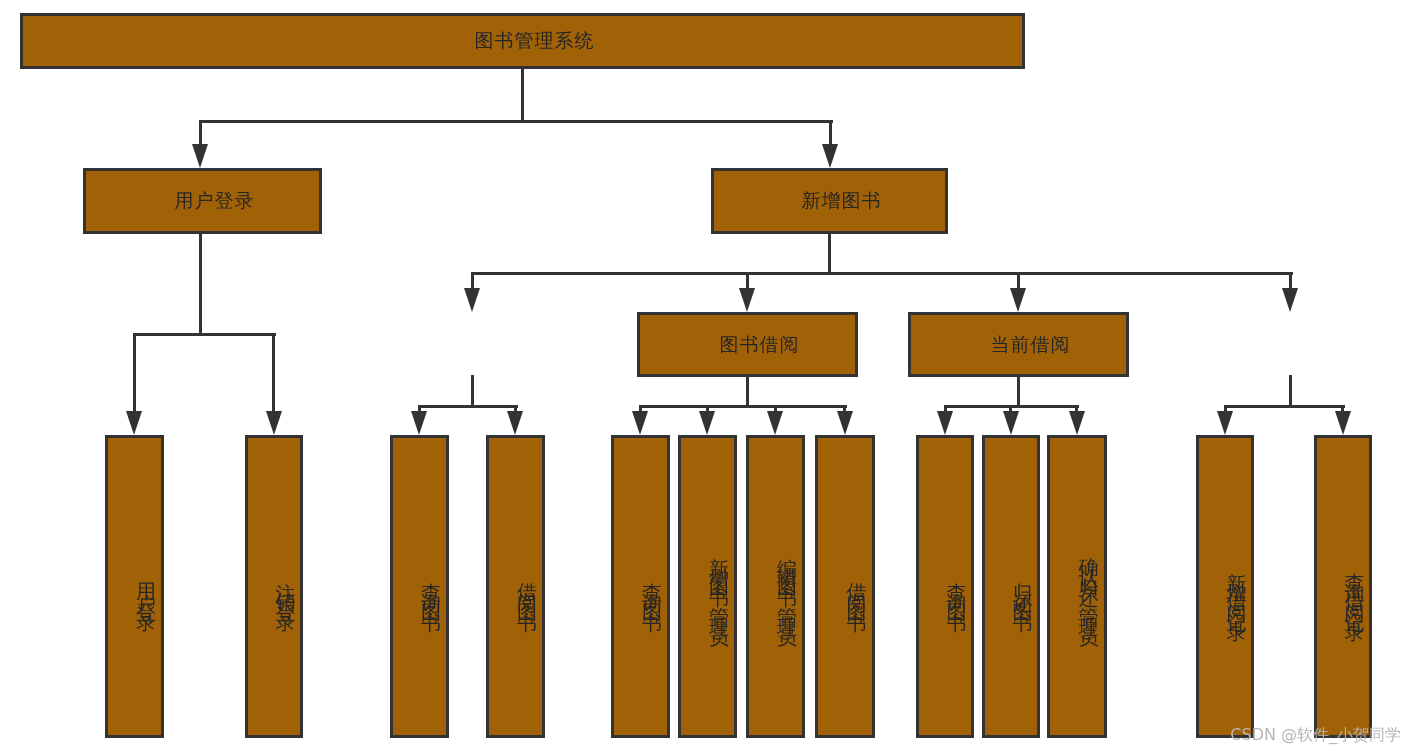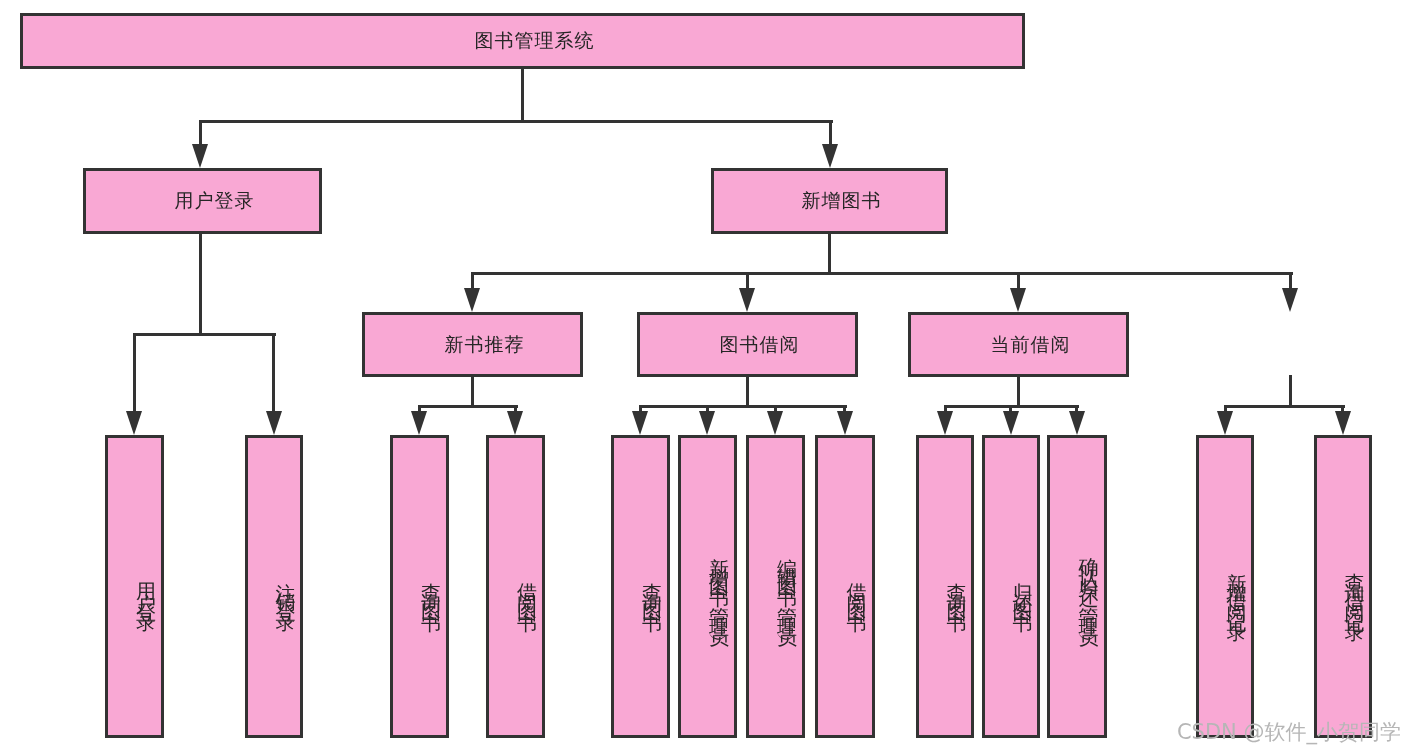--- a/index.html
+++ b/index.html
@@ -1,39 +1,39 @@
 <!DOCTYPE html>
 <html><head>
 <meta charset="utf-8">
 <style>
   html,body{margin:0;padding:0;background:#fff;}
   .canvas{
     position:relative;width:1405px;height:747px;background:#ffffff;
     font-family:"DejaVu Sans","Liberation Sans",sans-serif;overflow:hidden;
   }
   .box{
-    position:absolute;box-sizing:border-box;background:#f9a8d4;
+    position:absolute;box-sizing:border-box;background:#a16207;
     border:3px solid #333333;display:flex;align-items:center;justify-content:center;
     color:#262626;
     padding-left:24px;
   }
   .hbox{font-size:19px;letter-spacing:1px;}
   .vbox span{
     writing-mode:vertical-rl;text-orientation:mixed;
     font-size:20px;line-height:1;letter-spacing:10px;white-space:nowrap;
   }
   .hbox span{white-space:nowrap;}
   .line{position:absolute;background:#333333;}
   .arrow{
     position:absolute;width:0;height:0;
     border-left:8px solid transparent;border-right:8px solid transparent;
     border-top:24px solid #333333;
   }
   .watermark{
-    position:absolute;right:4px;bottom:1px;font-size:21px;color:#b6b6b6;
+    position:absolute;right:4px;bottom:1px;font-size:16px;color:#b6b6b6;
     z-index:10;white-space:nowrap;
   }
 </style>
 </head>
 <body>
 
 <div class="canvas">
 
   <div class="box hbox" style="left:20px;top:13px;width:1005px;height:56px">
     <span>图书管理系统</span>
@@ -64,23 +64,20 @@
   <div class="line" style="left:471px;top:272px;width:822px;height:3px"></div>
   <div class="line" style="left:471px;top:272px;width:3px;height:18px"></div>
   <div class="line" style="left:746px;top:272px;width:3px;height:18px"></div>
   <div class="line" style="left:1017px;top:272px;width:3px;height:18px"></div>
   <div class="line" style="left:1289px;top:272px;width:3px;height:18px"></div>
   <div class="arrow" style="left:464px;top:288px"></div>
   <div class="arrow" style="left:739px;top:288px"></div>
   <div class="arrow" style="left:1010px;top:288px"></div>
   <div class="arrow" style="left:1282px;top:288px"></div>
 
-  <div class="box hbox" style="left:362px;top:312px;width:221px;height:65px">
-    <span>新书推荐</span>
-  </div>
   <div class="box hbox" style="left:637px;top:312px;width:221px;height:65px">
     <span>图书借阅</span>
   </div>
   <div class="box hbox" style="left:908px;top:312px;width:221px;height:65px">
     <span>当前借阅</span>
   </div>
 
   <div class="line" style="left:471px;top:375px;width:3px;height:32px"></div>
   <div class="line" style="left:418px;top:405px;width:100px;height:3px"></div>
   <div class="line" style="left:418px;top:405px;width:3px;height:10px"></div>

